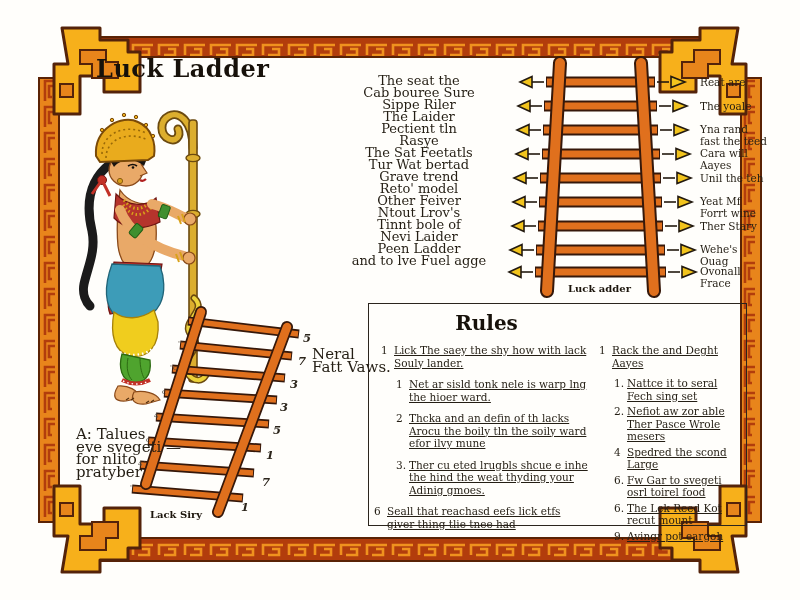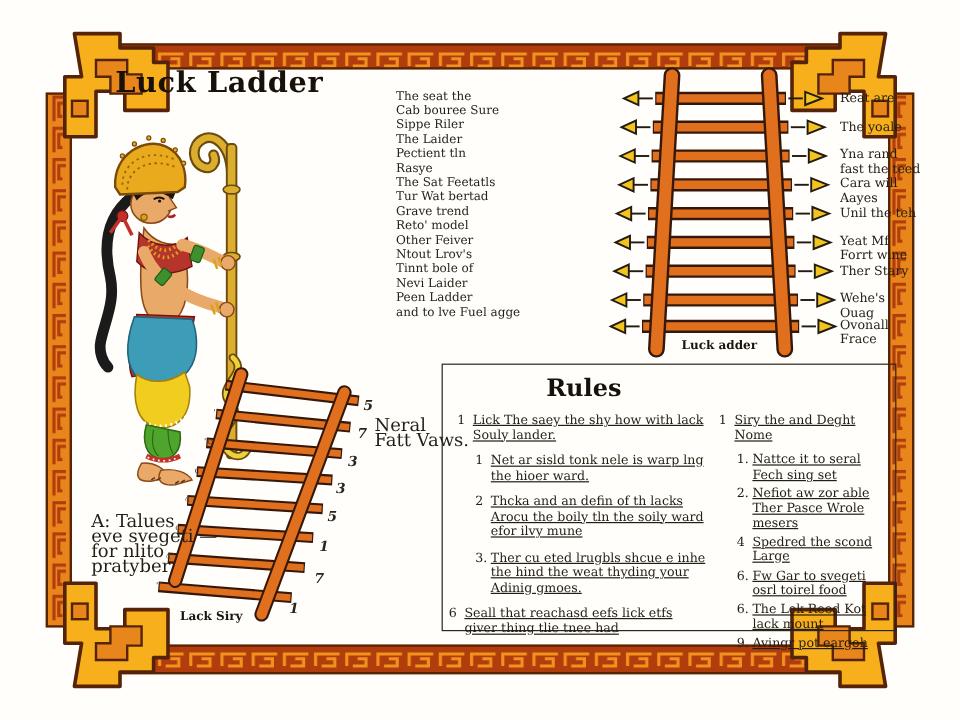--- a/index.html
+++ b/index.html
@@ -1,21 +1,21 @@
 <!DOCTYPE html>
 <html><head>
 <meta charset="utf-8">
 <style>
   html,body{margin:0;padding:0;background:#ffffff;}
   .page{position:relative;width:800px;height:600px;background:#fffefb;overflow:hidden;
         font-family:"DejaVu Serif","Liberation Serif",serif;color:#241e14;}
   svg.layer{position:absolute;left:0;top:0;width:800px;height:600px;}
   .title{position:absolute;left:96px;top:54px;font-size:24px;font-weight:bold;
          letter-spacing:.5px;color:#17110a;}
-  .llabel{position:absolute;left:330px;width:178px;text-align:left;font-size:10px;
+  .llabel{position:absolute;left:330px;width:178px;text-align:center;font-size:13px;
           line-height:12px;white-space:pre-line;}
   .rlabel{position:absolute;left:700px;width:105px;text-align:left;font-size:10.5px;
           line-height:12px;white-space:pre-line;}
   .caption{position:absolute;font-weight:bold;font-size:10px;color:#1c150c;}
   .note{position:absolute;font-size:15px;line-height:12.5px;white-space:pre-line;}
   .dnum{position:absolute;font-size:11.5px;font-weight:bold;font-style:italic;color:#2b241a;}
   .dmark{position:absolute;font-size:7px;color:#4a4238;letter-spacing:1px;}
   .rules-box{position:absolute;left:368px;top:303px;width:377px;height:221px;
              border:1.6px solid #2b251d;}
   .rules-title{position:absolute;top:7px;left:0;width:235px;text-align:center;
@@ -306,41 +306,41 @@
             <span class="txt">Ther cu eted lrugbls shcue e inhe the hind the weat thyding your Adinig gmoes.</span>
           </div>
         <div class="rule out">
             <span class="num">6</span>
             <span class="txt">Seall that reachasd eefs lick etfs giver thing tlie tnee had</span>
           </div>
       </div>
       <div class="col-right">
         <div class="rule first">
             <span class="num">1</span>
-            <span class="txt">Siry the and Deght Nome</span>
+            <span class="txt">Rack the and Deght Aayes</span>
           </div>
         <div class="rule ind">
             <span class="num">1.</span>
             <span class="txt">Nattce it to seral Fech sing set</span>
           </div>
         <div class="rule ind">
             <span class="num">2.</span>
             <span class="txt">Nefiot aw zor able Ther Pasce Wrole mesers</span>
           </div>
         <div class="rule ind">
             <span class="num">4</span>
             <span class="txt">Spedred the scond Large</span>
           </div>
         <div class="rule ind">
             <span class="num">6.</span>
             <span class="txt">Fw Gar to svegeti osrl toirel food</span>
           </div>
         <div class="rule ind">
             <span class="num">6.</span>
-            <span class="txt">The Lek Reed Kot lack mount</span>
+            <span class="txt">The Lek Reed Kot recut mount</span>
           </div>
         <div class="rule ind">
             <span class="num">9.</span>
             <span class="txt">Avingr pot eargoh</span>
           </div>
       </div>
     </div>
   </div>
 
 </div>

